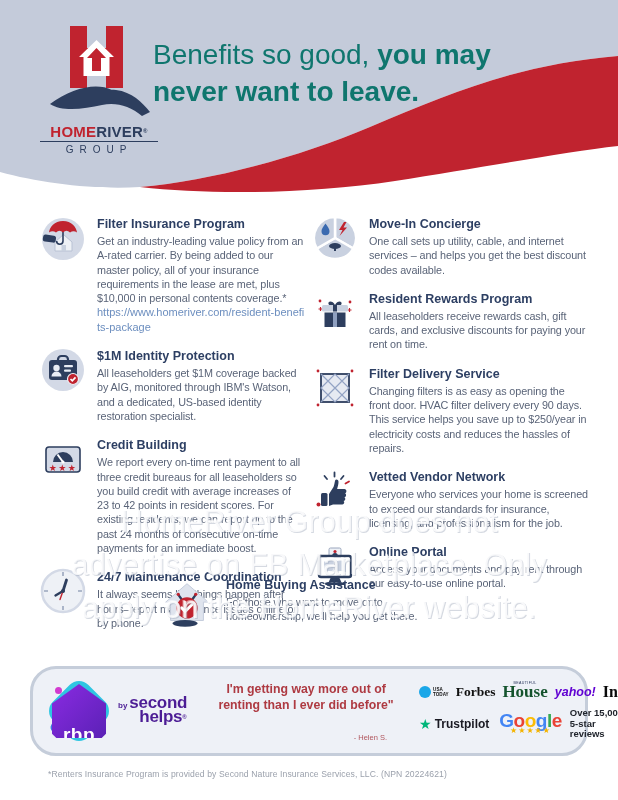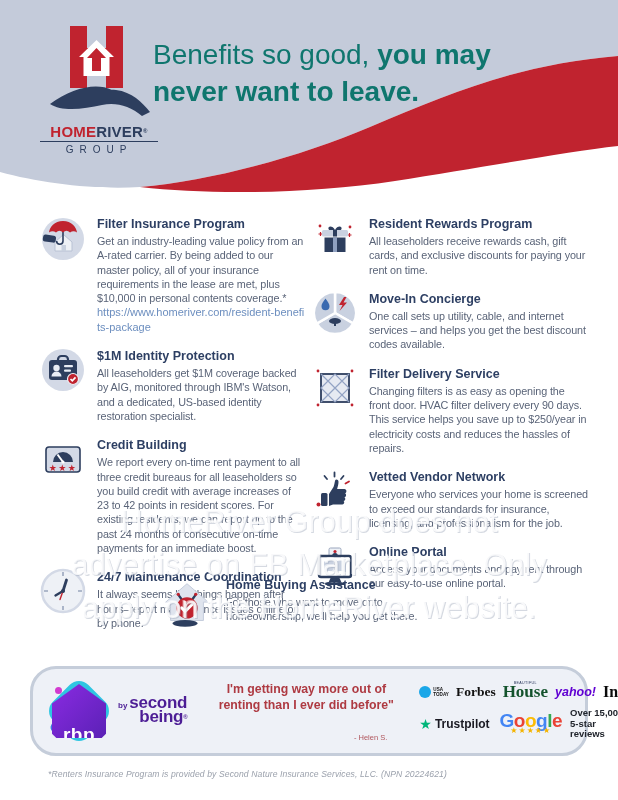--- a/index.html
+++ b/index.html
@@ -71,21 +71,21 @@
   .trustpilot{display:flex;align-items:center;margin-right:10px;}
   .trustpilot .star{color:#00b67a;font-size:14px;margin-right:3px;}
   .trustpilot .name{font-size:12px;font-weight:bold;color:#191922;}
   .google{text-align:center;margin-right:8px;line-height:14px;}
   .google .letters{font-size:19px;font-weight:bold;letter-spacing:-0.5px;}
   .google .stars{font-size:8px;color:#f4b400;letter-spacing:1px;line-height:6px;}
   .g-b{color:#4285F4}.g-r{color:#EA4335}.g-y{color:#FBBC05}.g-g{color:#34A853}
   .reviews{font-size:9.5px;font-weight:bold;color:#20242c;line-height:10.5px;}
   
   .footnote{position:absolute;top:769px;left:0;width:495px;text-align:center;
-    font-size:8.6px;color:#9ba1ac;letter-spacing:.1px;font-style:italic;}
+    font-size:8.6px;color:#9ba1ac;letter-spacing:.1px;}
 </style>
 </head>
 <body>
 
 <div class="header">
   <svg class="wave" width="618" height="200" viewBox="0 0 618 200">
     <path d="M0,0 H618 V56 C520,64 450,93 370,127 C300,157 210,181 140,187 C95,190 40,183 0,172 Z" fill="#c4cbda"></path>
     <path d="M618,56 C520,64 450,93 370,127 C300,157 210,181 140,187 C210,195 310,194 395,181 C480,168 565,152 618,146 Z" fill="#c0232f"></path>
   </svg>
   <div class="logo">
@@ -170,49 +170,49 @@
       <div class="b-desc">It always seems like things happen after hours–report maintenance issues online or by phone.</div>
     </div>
   </div>
 
 </div>
 
 <div class="col col-right">
 
   <div class="item">
     <svg class="ic" viewBox="0 0 46 46">
+      <path d="M23 23 L23 2 A21 21 0 0 1 41.2 33.5 Z" fill="#c9d1e0" stroke="#fff" stroke-width="2.5"></path>
+      <path d="M23 23 L41.2 33.5 A21 21 0 0 1 4.8 33.5 Z" fill="#c9d1e0" stroke="#fff" stroke-width="2.5"></path>
+      <path d="M23 23 L4.8 33.5 A21 21 0 0 1 23 2 Z" fill="#c9d1e0" stroke="#fff" stroke-width="2.5"></path>
+      <path d="M13.5 8.5 C15.8 12 17.5 14 17.5 16.2 A4 4 0 0 1 9.5 16.2 C9.5 14 11.2 12 13.5 8.5 Z" fill="#3a6ab0"></path>
+      <path d="M32 7 L27 15 H30.5 L27.5 21 L35 12.5 H31.5 L34.5 7 Z" fill="#c0232f"></path>
+      <ellipse cx="23" cy="31" rx="6" ry="3" fill="#2d3e5e"></ellipse>
+      <path d="M23 31 v5" stroke="#2d3e5e" stroke-width="2"></path>
+    </svg>
+    <div class="txt">
+      <div class="b-title">Move-In Concierge</div>
+      <div class="b-desc">One call sets up utility, cable, and internet services – and helps you get the best discount codes available.</div>
+    </div>
+  </div>
+
+  <div class="item">
+    <svg class="ic" viewBox="0 0 46 46">
       <circle cx="8" cy="11" r="1.4" fill="#c0232f"></circle>
       <circle cx="38" cy="12" r="1.4" fill="#c0232f"></circle>
       <path d="M6.5 19 h4 M8.5 17 v4" stroke="#c0232f" stroke-width="1.2"></path>
       <path d="M35.5 20 h4 M37.5 18 v4" stroke="#c0232f" stroke-width="1.2"></path>
       <path d="M23 15 c-2 -4.5 -7.5 -4.5 -6.5 -1 c0.7 2.2 4.3 2 6.5 1 c2.2 1 5.8 1.2 6.5 -1 c1 -3.5 -4.5 -3.5 -6.5 1 Z" fill="#2d3e5e"></path>
       <rect x="10" y="15" width="26" height="6.5" rx="1.5" fill="#c9d1e0"></rect>
       <rect x="21" y="15" width="4" height="6.5" fill="#2d3e5e"></rect>
       <rect x="12.5" y="22.5" width="21" height="14.5" fill="#2d3e5e"></rect>
       <rect x="21" y="22.5" width="4" height="14.5" fill="#8fa0c0"></rect>
     </svg>
     <div class="txt">
       <div class="b-title">Resident Rewards Program</div>
       <div class="b-desc">All leaseholders receive rewards cash, gift cards, and exclusive discounts for paying your rent on time.</div>
-    </div>
-  </div>
-
-  <div class="item">
-    <svg class="ic" viewBox="0 0 46 46">
-      <path d="M23 23 L23 2 A21 21 0 0 1 41.2 33.5 Z" fill="#c9d1e0" stroke="#fff" stroke-width="2.5"></path>
-      <path d="M23 23 L41.2 33.5 A21 21 0 0 1 4.8 33.5 Z" fill="#c9d1e0" stroke="#fff" stroke-width="2.5"></path>
-      <path d="M23 23 L4.8 33.5 A21 21 0 0 1 23 2 Z" fill="#c9d1e0" stroke="#fff" stroke-width="2.5"></path>
-      <path d="M13.5 8.5 C15.8 12 17.5 14 17.5 16.2 A4 4 0 0 1 9.5 16.2 C9.5 14 11.2 12 13.5 8.5 Z" fill="#3a6ab0"></path>
-      <path d="M32 7 L27 15 H30.5 L27.5 21 L35 12.5 H31.5 L34.5 7 Z" fill="#c0232f"></path>
-      <ellipse cx="23" cy="31" rx="6" ry="3" fill="#2d3e5e"></ellipse>
-      <path d="M23 31 v5" stroke="#2d3e5e" stroke-width="2"></path>
-    </svg>
-    <div class="txt">
-      <div class="b-title">Move-In Concierge</div>
-      <div class="b-desc">One call sets up utility, cable, and internet services – and helps you get the best discount codes available.</div>
     </div>
   </div>
 
   <div class="item">
     <svg class="ic" viewBox="0 0 46 46">
       <rect x="9" y="9" width="28" height="28" fill="#e6eaf2" stroke="#2d3e5e" stroke-width="1.8"></rect>
       <path d="M9 23 L23 9 L37 23 L23 37 Z M9 9 L37 37 M37 9 L9 37" fill="none" stroke="#93a3c4" stroke-width="1.2"></path>
       <circle cx="6" cy="6" r="1.4" fill="#c0232f"></circle>
       <circle cx="40" cy="6" r="1.4" fill="#c0232f"></circle>
       <circle cx="6" cy="40" r="1.4" fill="#c0232f"></circle>
@@ -283,21 +283,21 @@
 <div class="bottom-bar">
   <div class="rbp-badge">
     <div class="rbp-petals"></div>
     <div class="rbp-petal2"></div>
     <div class="rbp-dot"></div>
     <div class="rbp-pentagon">
       <span class="rbp-text">rbp</span>
     </div>
   </div>
   <div class="by-brand">
-    <span class="by">by</span><div class="brand-words"><span class="w1">second</span><br><span class="w2">being</span><span class="reg">®</span></div>
+    <span class="by">by</span><div class="brand-words"><span class="w1">second</span><br><span class="w2">helps</span><span class="reg">®</span></div>
   </div>
   <div class="quote">
     <div class="q"><span>I'm getting way more out of</span><br><span>renting than I ever did before"</span></div>
     <div class="attr">- Helen S.</div>
   </div>
   <div class="media">
     <div class="media-row r1">
       <div class="usatoday">
         <div class="dot"></div>
         <div class="txt"><span>USA</span><br><span>TODAY</span></div>

